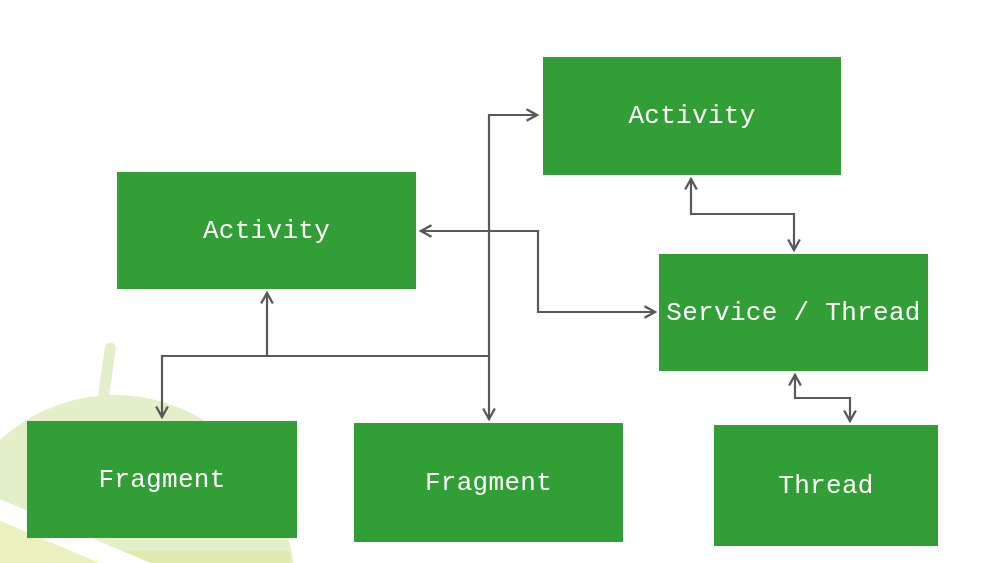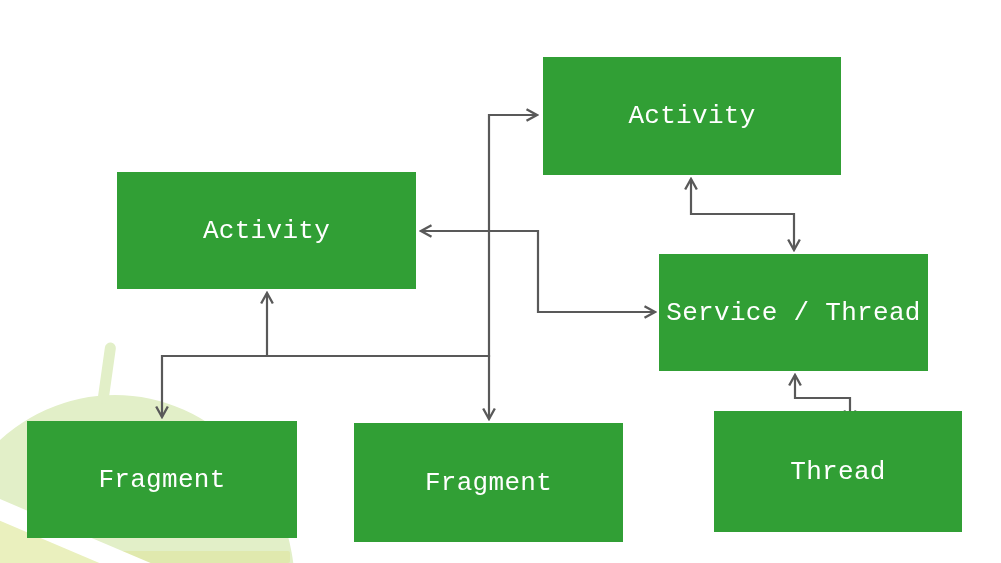--- a/index.html
+++ b/index.html
@@ -31,21 +31,21 @@
     color:var(--node-text,#fff);
     font-size:26px;letter-spacing:.3px;
     display:flex;align-items:center;justify-content:center;
     text-align:center;white-space:nowrap;
   }
   #n-activity-top   {left:543px;top:57px; width:298px;height:118px;}
   #n-activity-left  {left:117px;top:172px;width:299px;height:117px;}
   #n-service-helper {left:659px;top:254px;width:269px;height:117px;}
   #n-fragment-left  {left:27px; top:421px;width:270px;height:117px;}
   #n-fragment-center{left:354px;top:423px;width:269px;height:119px;}
-  #n-thread         {left:714px;top:411px;width:248px;height:121px;}
+  #n-thread         {left:714px;top:425px;width:224px;height:121px;}
 </style>
 </head>
 <body>
 
 <div id="canvas">
 
   <div class="wm wm-head"></div>
   <div class="wm wm-antenna"></div>
   <div class="wm wm-wedge"></div>
   <div class="wm wm-strip"></div>

